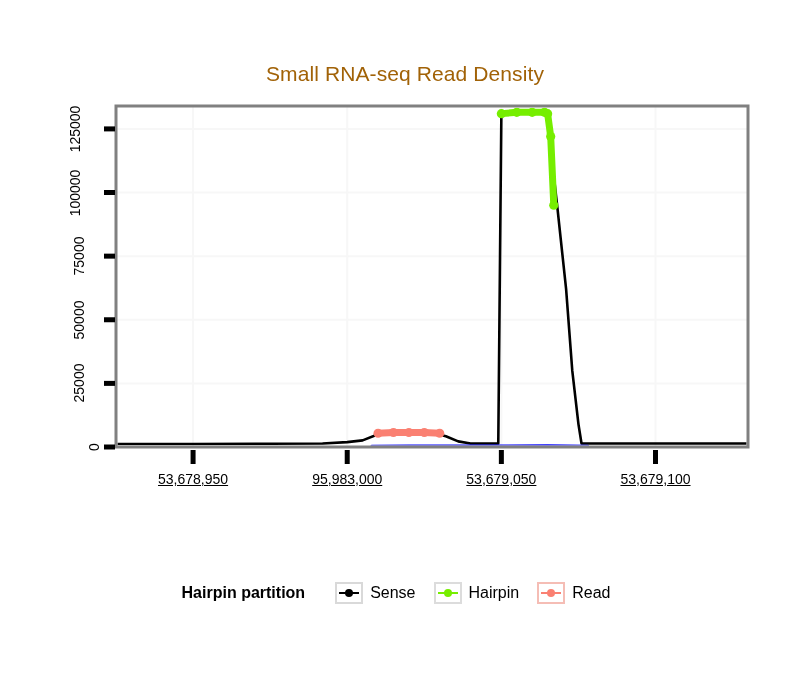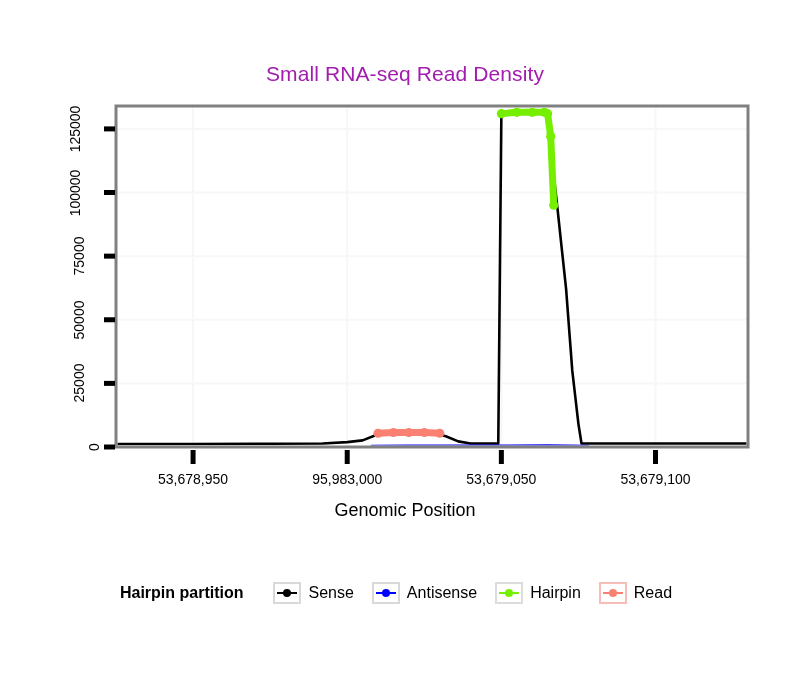--- a/index.html
+++ b/index.html
@@ -21,21 +21,21 @@
     width: 810px;
     height: 690px;
   }
   .chart-title {
     position: absolute;
     left: 0;
     top: 62px;
     width: 810px;
     text-align: center;
     font-size: 21px;
-    color: #a21caf;
+    color: #a16207;
     letter-spacing: 0.1px;
   }
   .xlabel {
     position: absolute;
     left: 0;
     top: 500px;
     width: 810px;
     text-align: center;
     font-size: 18px;
   }
@@ -47,20 +47,21 @@
   }
   .ytick-label span {
     display: inline-block;
     transform: rotate(-90deg);
   }
   .xtick-label {
     position: absolute;
     font-size: 14px;
     white-space: nowrap;
     text-align: center;
+    text-decoration: underline;
   }
   
   .legend {
     position: absolute;
     left: 0;
     top: 582px;
     width: 810px;
     display: flex;
     align-items: center;
     justify-content: center;
@@ -110,21 +111,20 @@
     white-space: nowrap;
   }
 </style>
 </head>
 <body>
 
 <div id="chart-root">
 
   <div class="chart-title">Small RNA-seq Read Density</div>
 
-  <div class="xlabel">Genomic Position</div>
 
   <svg id="plot-svg" width="810" height="690" style="position:absolute;left:0;top:0;">
 
     <rect id="panel-bg" x="116" y="106" width="632" height="341" fill="#ffffff"></rect>
     <defs>
         <clipPath id="panelClip">
           <rect x="117.5" y="107.5" width="629" height="338"></rect>
         </clipPath>
       </defs>
       <g id="gridlines">
@@ -203,27 +203,20 @@
     <div class="legend-title">Hairpin partition</div>
     <div id="legend-items" style="display:flex;align-items:center;">
         <div class="legend-item">
           <div class="legend-key" style="border-color: rgb(217, 217, 217);">
             <div class="k-line" style="background: rgb(0, 0, 0);"></div>
             <div class="k-dot" style="background: rgb(0, 0, 0);"></div>
           </div>
           <div class="legend-label">Sense</div>
         </div>
         <div class="legend-item">
-          <div class="legend-key" style="border-color: rgb(217, 217, 217);">
-            <div class="k-line" style="background: rgb(0, 0, 255);"></div>
-            <div class="k-dot" style="background: rgb(0, 0, 255);"></div>
-          </div>
-          <div class="legend-label">Antisense</div>
-        </div>
-        <div class="legend-item">
           <div class="legend-key" style="border-color: rgb(220, 220, 220);">
             <div class="k-line" style="background: rgb(118, 238, 0);"></div>
             <div class="k-dot" style="background: rgb(118, 238, 0);"></div>
           </div>
           <div class="legend-label">Hairpin</div>
         </div>
         <div class="legend-item">
           <div class="legend-key" style="border-color: rgb(245, 189, 181);">
             <div class="k-line" style="background: rgb(250, 128, 114);"></div>
             <div class="k-dot" style="background: rgb(250, 128, 114);"></div>

